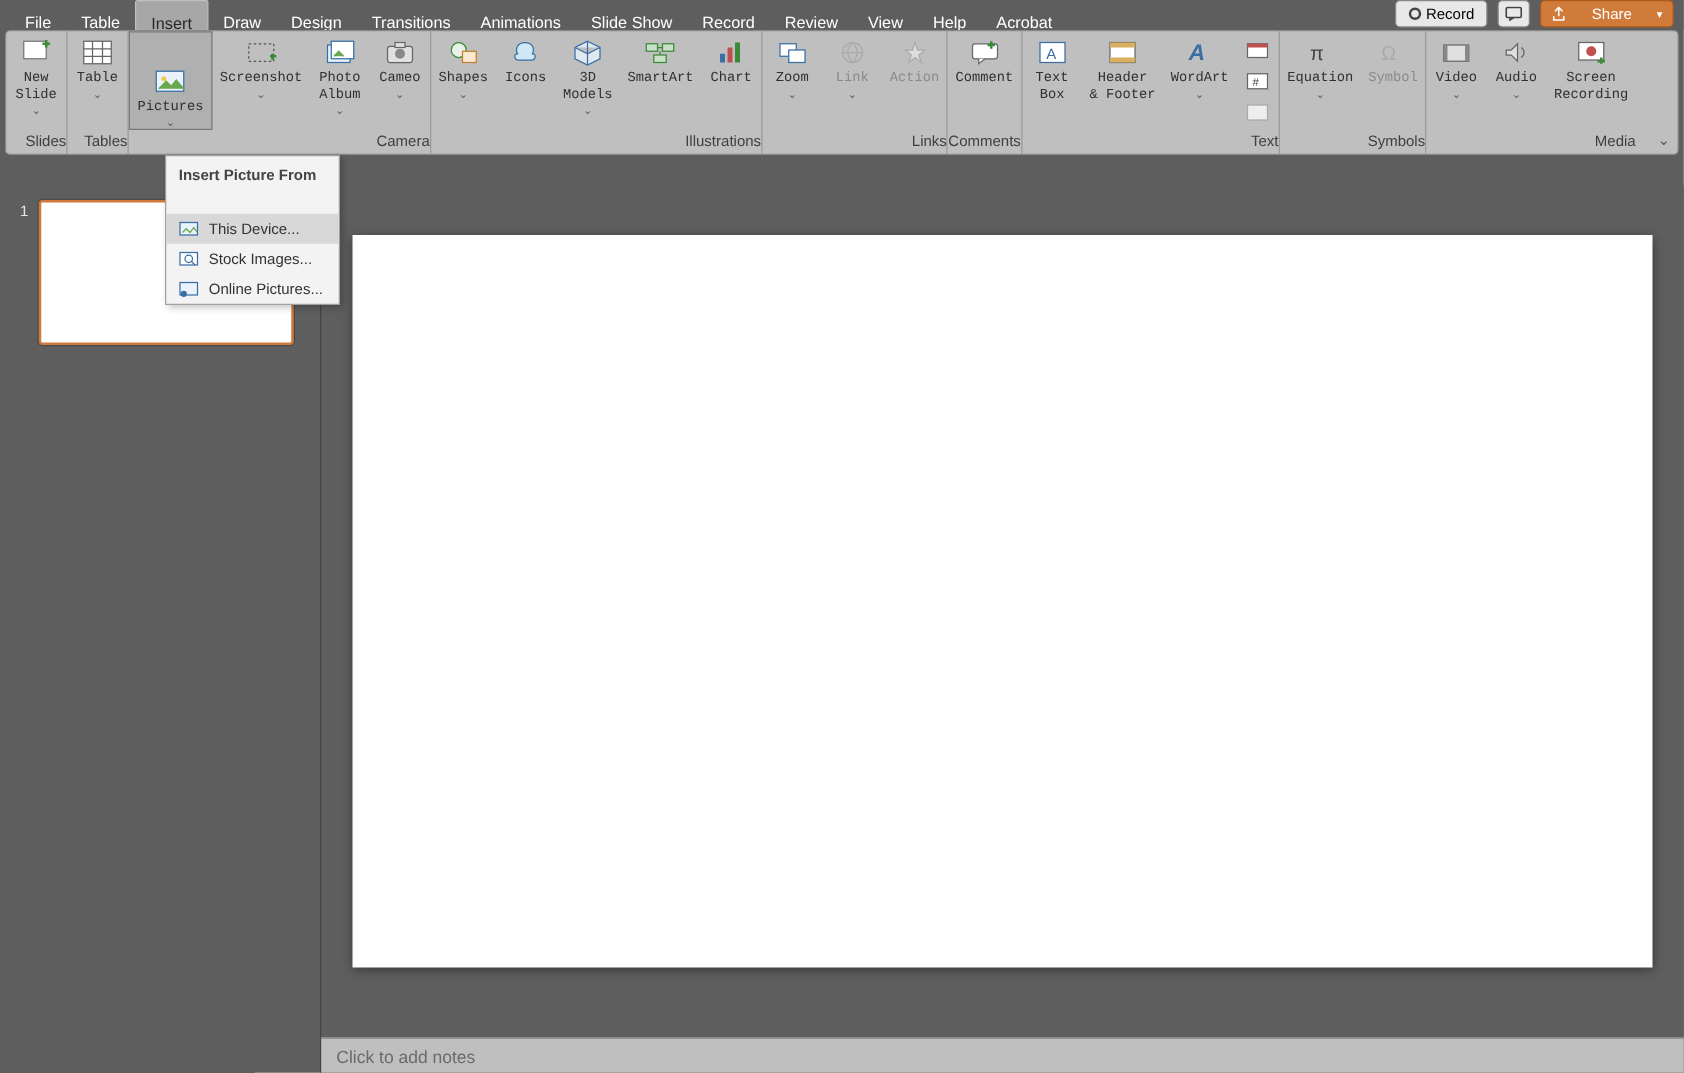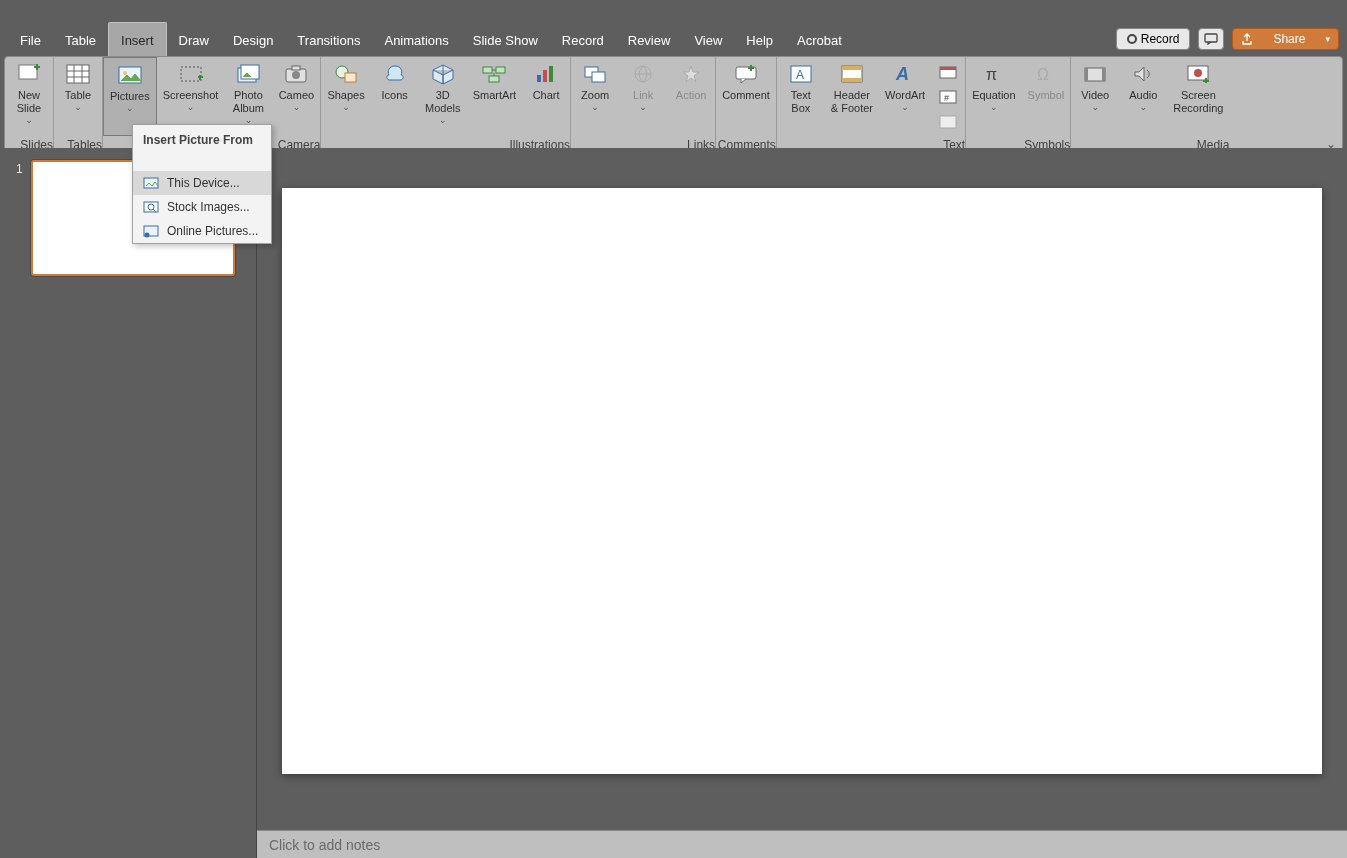--- a/index.html
+++ b/index.html
@@ -1,37 +1,37 @@
 <!DOCTYPE html>
 <html><head>
 <meta charset="utf-8">
 <style>
 * { margin: 0; padding: 0; box-sizing: border-box; font-family: "Segoe UI", sans-serif; }
 body { background: #5e5e5e; width: 1347px; height: 858px; overflow: hidden; user-select: none; }
 
 
-.tabbar { height: 56px; background: #5e5e5e; display: flex; align-items: flex-end; padding: 0 8px; }
+.tabbar { height: 24px; background: #5e5e5e; display: flex; align-items: flex-start; padding: 0 8px; }
 .tab { color: #fff; font-size: 13px; padding: 10px 12px 8px 12px; cursor: pointer; }
 .tab.active { background: #a7a7a7; color: #262626; border: 1px solid #c0c0c0; border-bottom: none; border-radius: 2px 2px 0 0; }
 .tabbar-right { margin-left: auto; display: flex; align-items: center; gap: 8px; padding-bottom: 6px; }
 .record-btn { background: #e8e8e8; border: 1px solid #888; border-radius: 4px; padding: 3px 10px; font-size: 12px; display: flex; align-items: center; gap: 4px; cursor: pointer; }
 .rec-dot { width: 10px; height: 10px; border: 2px solid #444; border-radius: 50%; display: inline-block; }
 .comment-btn { background: #e8e8e8; border: 1px solid #888; border-radius: 4px; width: 26px; height: 22px; display:flex; align-items:center; justify-content:center; cursor:pointer; }
 .share-btn { background: #d17b3b; border: 1px solid #b05a1a; border-radius: 4px; padding: 3px 8px; font-size: 12px; color: #fff; display: flex; align-items: center; gap: 20px; cursor: pointer; }
 
 
 .ribbon { background: #bfbfbf; border: 1px solid #8a8a8a; border-radius: 4px; margin: 0 4px; height: 100px; display: flex; position: relative; }
 .group { border-right: 1px solid #9a9a9a; display: flex; flex-direction: column; }
 .group-items { display: flex; flex: 1; }
 .group-label { text-align: right; font-size: 12px; color: #404040; padding: 2px 0 3px 0; }
 .rbtn { display: flex; flex-direction: column; align-items: center; justify-content: flex-start; padding: 4px 6px 0 6px; min-width: 48px; cursor: pointer; }
 .rbtn .ico { width: 32px; height: 26px; display: flex; align-items: center; justify-content: center; margin-bottom: 2px; }
-.rbtn .lbl { font-size: 11px; color: #303030; text-align: center; line-height: 13px; }
+.rbtn .lbl { font-size: 11px; color: #303030; text-align: center; line-height: 13px; font-family: Liberation Mono, monospace; }
 .rbtn.disabled .lbl { color: #8a8a8a; }
-.rbtn.active { border: 1px solid #7a7a7a; background: #b0b0b0; }
+.rbtn.active { border: 1px solid #7a7a7a; background: #b0b0b0; justify-content: flex-end; }
 .caret { font-size: 9px; color: #555; }
 .minicol { display:flex; flex-direction:column; justify-content:space-around; padding:4px 6px; gap:4px; }
 .minibtn { width:22px; height:20px; display:flex; align-items:center; justify-content:center; cursor:pointer; }
 .ribbon-collapse { position:absolute; right:6px; bottom:4px; font-size:12px; color:#555; cursor:pointer; }
 
 
 .dropdown { position: absolute; top: 124px; left: 132px; width: 140px; background: #f3f3f3; border: 1px solid #a0a0a0; box-shadow: 2px 2px 6px rgba(0,0,0,0.25); z-index: 50; }
 .dropdown-header { font-size: 12px; font-weight: 600; color: #444; padding: 8px 10px 6px 10px; }
 .dropdown-item { display: flex; align-items: center; gap: 8px; padding: 5px 10px; font-size: 12px; color: #333; cursor: pointer; }
 .dropdown-item.hover { background: #d8d8d8; margin-top: 18px; }

